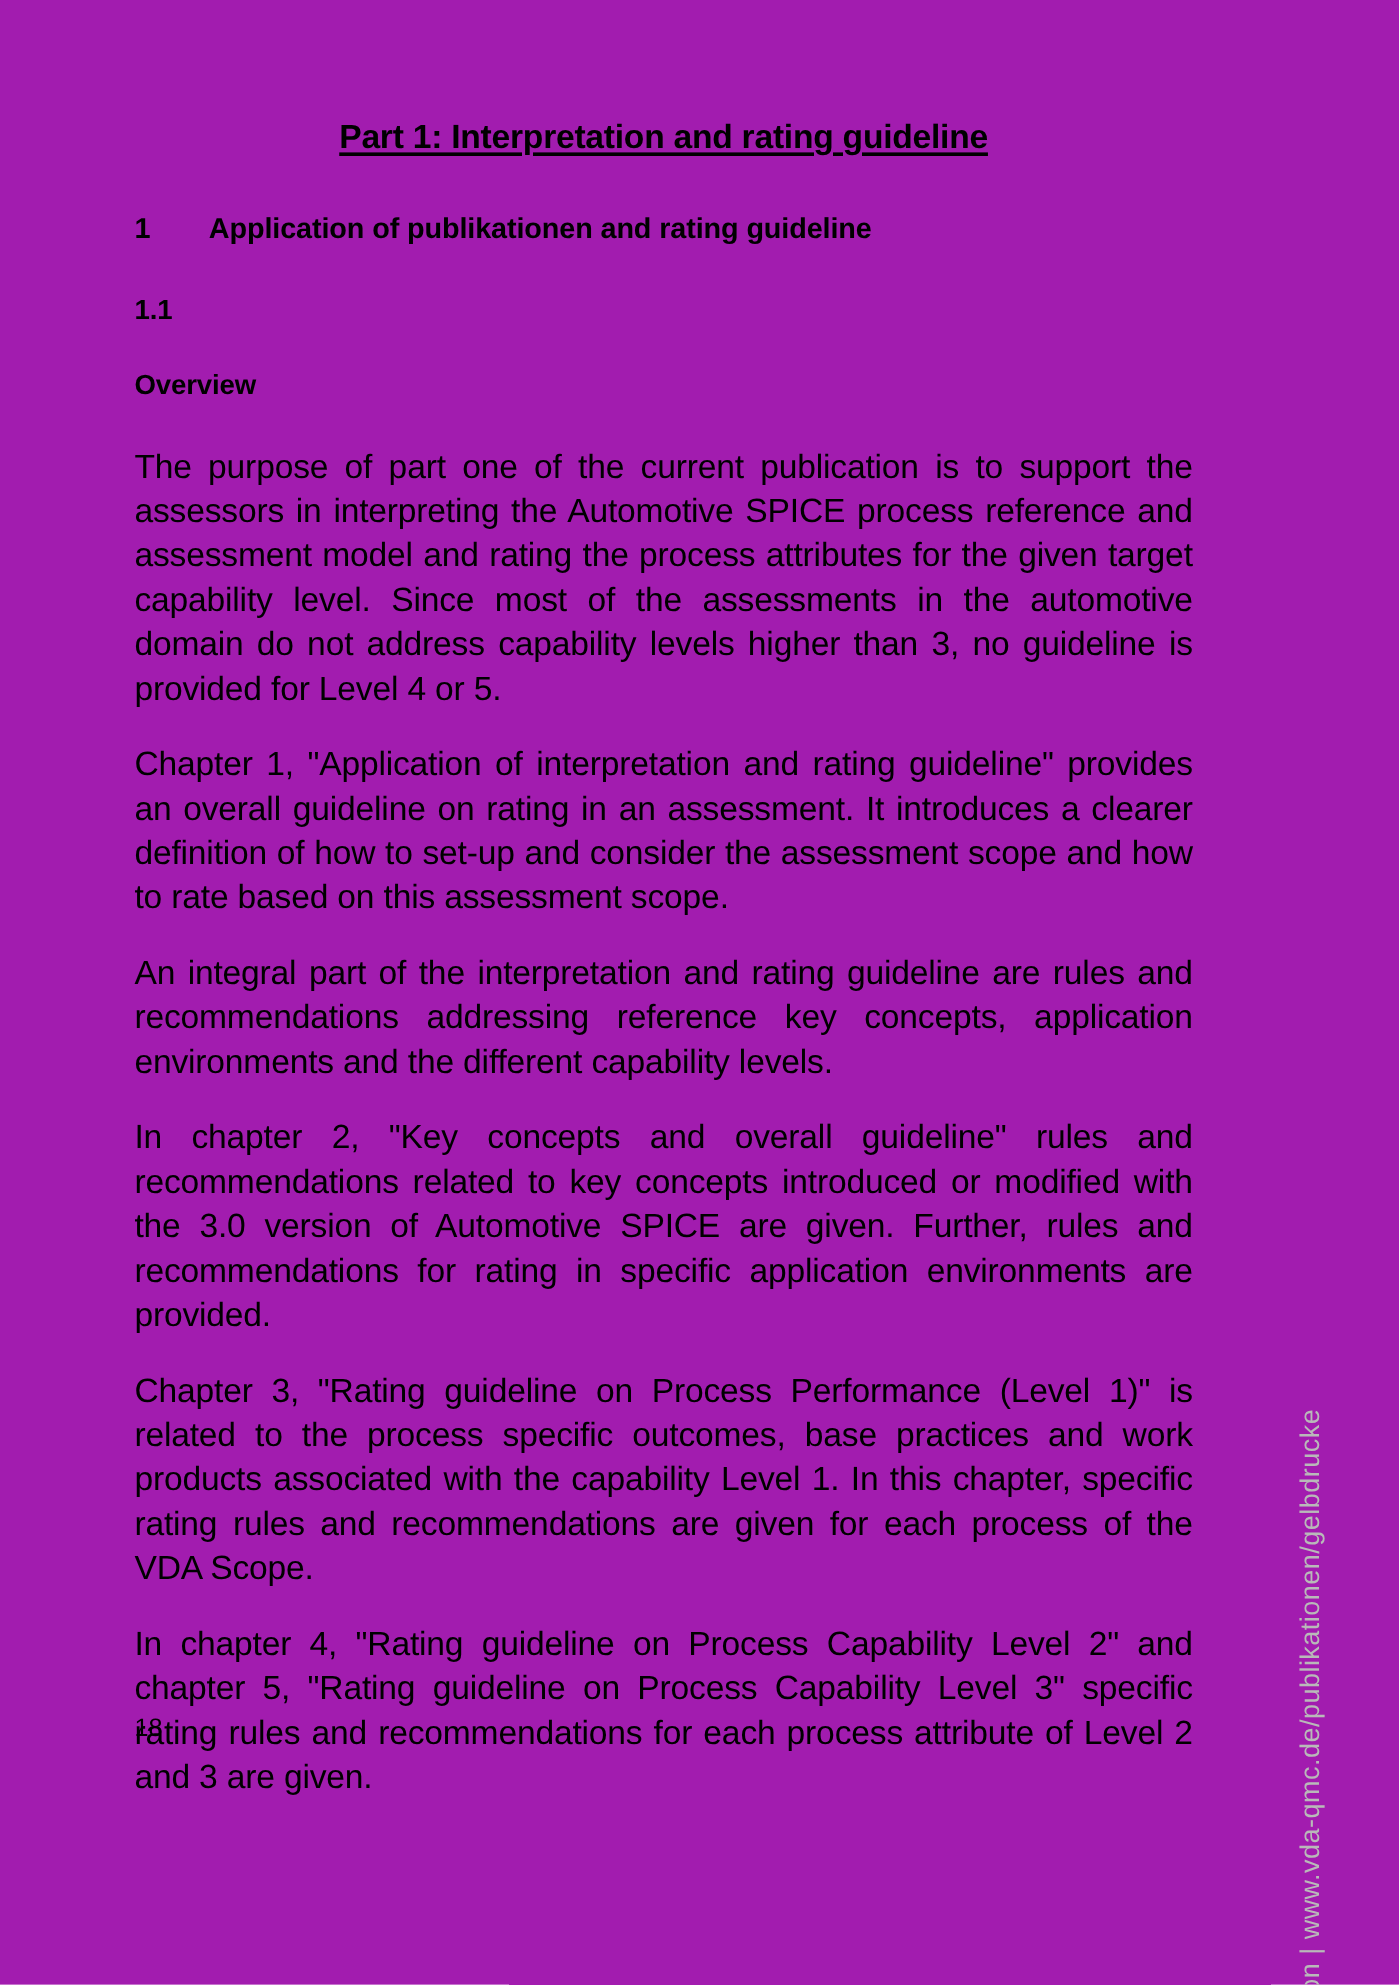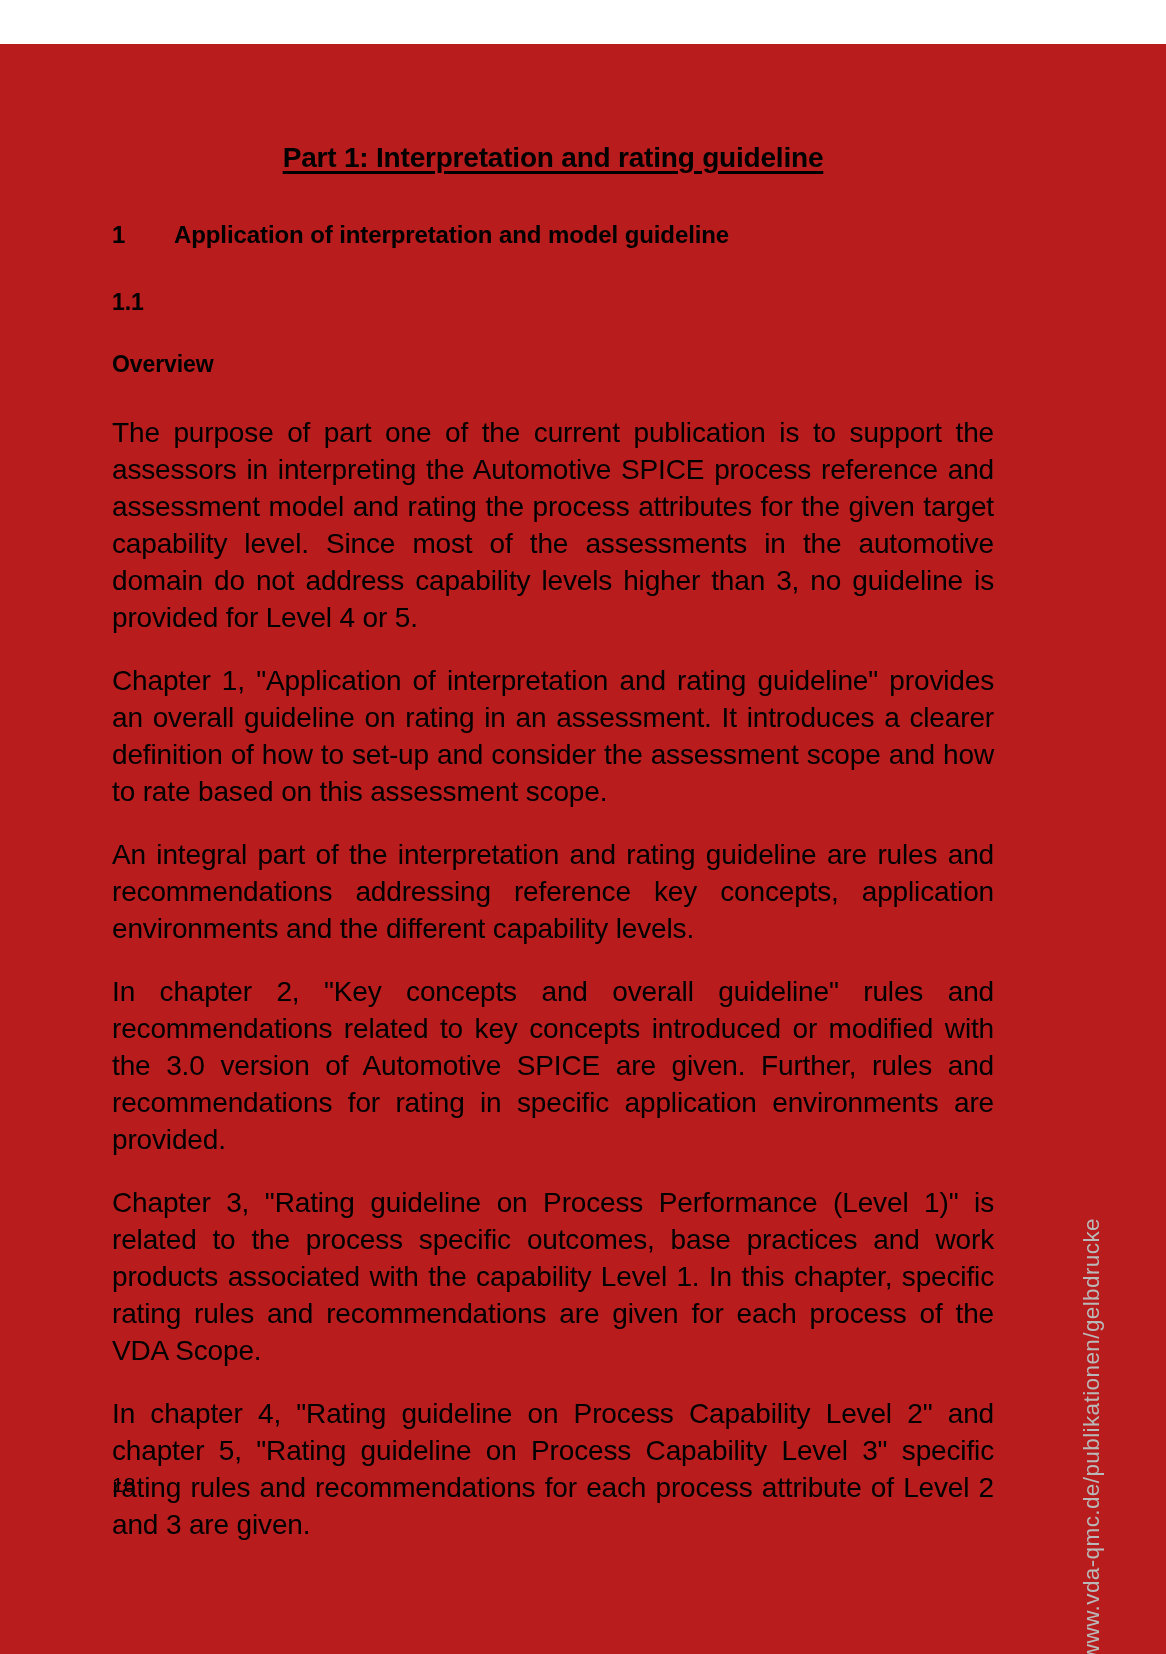--- a/index.html
+++ b/index.html
@@ -12,22 +12,21 @@
     height: 1654px;
     position: relative;
     font-family: "Liberation Sans", sans-serif;
     color: #000000;
     overflow: hidden;
   }
 
   .page {
     position: absolute;
     inset: 0;
-    background: #b91c1c;
-    margin-top: 44px;
+    background: #a21caf;
   }
 
   
   .content {
     position: absolute;
     left: 112px;
     top: 96px;
     width: 882px;
   }
 
@@ -119,21 +118,21 @@
 <body>
 
 <div class="page">
 
   <div class="content">
 
     <h1 class="doc-title"><span class="ul">Part 1: Interpretation and rating guideline</span></h1>
 
     <div class="h1">
       <span class="num">1</span>
-      <span class="txt">Application of interpretation and model guideline</span>
+      <span class="txt">Application of publikationen and rating guideline</span>
     </div>
 
     <div class="h2">
       <span class="num">1.1</span>
       <span class="txt">Overview</span>
     </div>
 
     <p class="body first">The purpose of part one of the current publication is to support the assessors in interpreting the Automotive SPICE process reference and assessment model and rating the process attributes for the given target capability level. Since most of the assessments in the automotive domain do not address capability levels higher than 3, no guideline is provided for Level 4 or 5.</p>
     <p class="body">Chapter 1, "Application of interpretation and rating guideline" provides an overall guideline on rating in an assessment. It introduces a clearer definition of how to set-up and consider the assessment scope and how to rate based on this assessment scope.</p>
     <p class="body">An integral part of the interpretation and rating guideline are rules and recommendations addressing reference key concepts, application environments and the different capability levels.</p>

